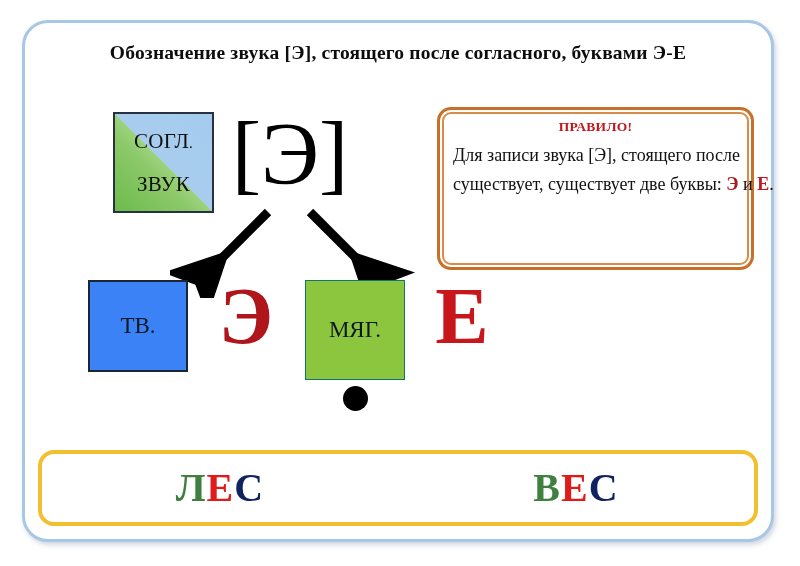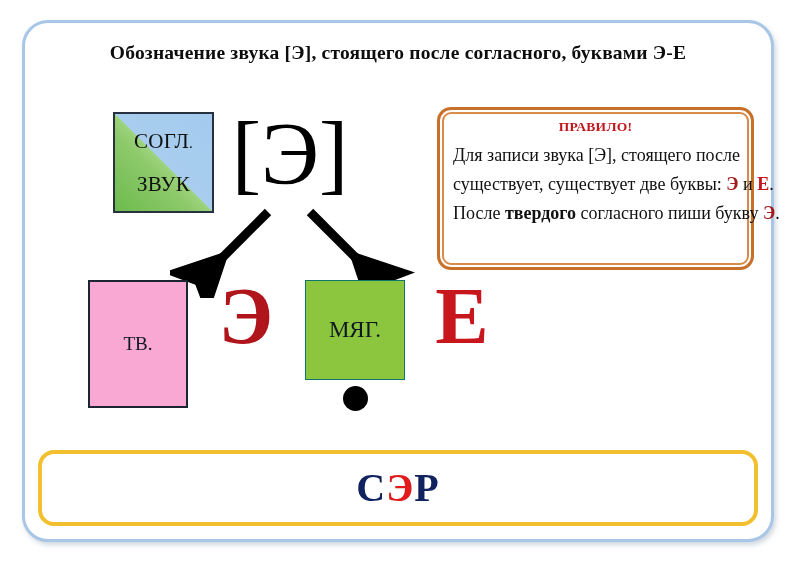--- a/index.html
+++ b/index.html
@@ -54,26 +54,26 @@
     line-height:1;
     color:#000000;
     font-family:"Liberation Serif", serif;
   }
 
   
   .arrows{position:absolute;left:170px;top:208px;width:250px;height:90px;}
 
   
   .tv-box{
-    position:absolute;left:88px;top:280px;width:100px;height:128px;
+    position:absolute;left:88px;top:280px;width:100px;height:92px;
     border:2px solid #1c2530;
     box-sizing:border-box;
-    background:#f9a8d4;
+    background:#3b82f6;
     display:flex;align-items:center;justify-content:center;
-    font-size:19px;color:#0f1722;
+    font-size:23px;color:#0f1722;
   }
   
   .myag-box{
     position:absolute;left:305px;top:280px;width:100px;height:100px;
     border:1px solid #0f766e;
     box-sizing:border-box;
     background:#8cc63f;
     display:flex;align-items:center;justify-content:center;
     font-size:23px;color:#0f1722;
   }
@@ -176,21 +176,21 @@
 
   <div class="myag-box">МЯГ.</div>
   <div class="soft-dot"></div>
   <div class="letter-e-soft">Е</div>
 
   <div class="rule-box">
     <div class="rule-inner">
       <div class="rule-title">ПРАВИЛО!</div>
       <div class="rule-line">Для записи звука [Э], стоящего после</div>
       <div class="rule-line"><span>существует, существует две буквы: </span><span class="rd">Э</span><span> и </span><span class="rb">Е</span><span>.</span></div>
-      <div class="rule-line"><span>После </span><span class="bold">твердого</span><span> согласного пиши букву </span><span class="rd">Э</span><span>.</span></div>
     </div>
   </div>
 
   <div class="words-box">
-    <div class="word"><span class="c-navy">С</span><span class="c-red">Э</span><span class="c-navy">Р</span></div>
+    <div class="word"><span class="c-green">Л</span><span class="c-red">Е</span><span class="c-navy">С</span></div>
+    <div class="word"><span class="c-green">В</span><span class="c-red">Е</span><span class="c-navy">С</span></div>
   </div>
 
 </div>
 
 </body></html>

